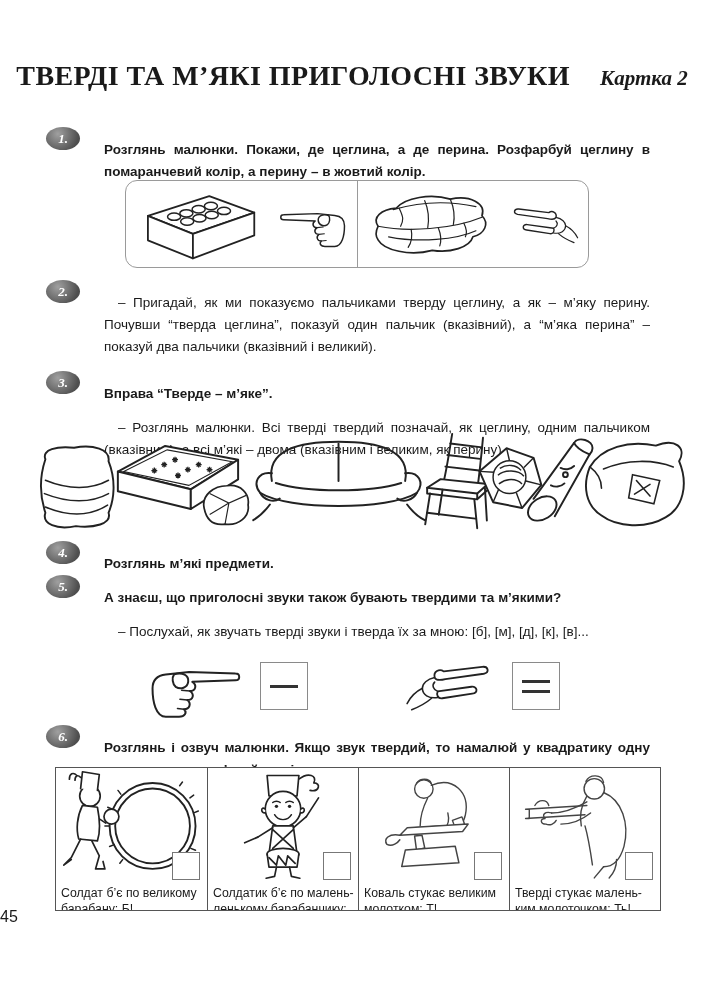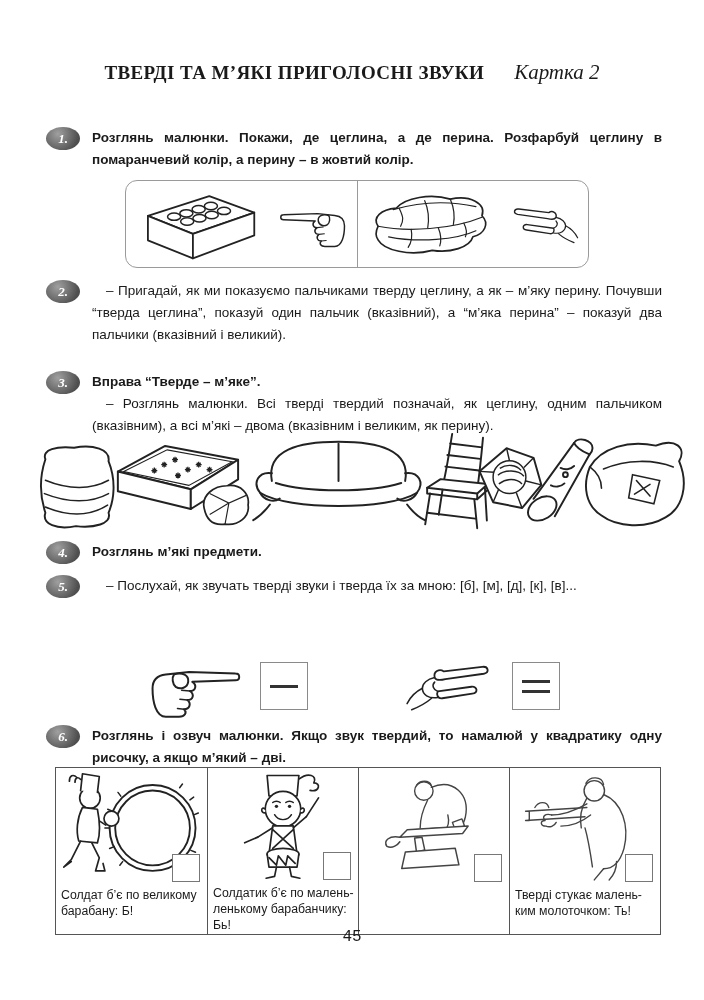--- a/index.html
+++ b/index.html
@@ -2,64 +2,64 @@
 <html><head>
 <meta charset="utf-8">
 <style>
   html,body{margin:0;padding:0;background:#e8e8e8;}
   .sheet{
     position:relative;width:704px;height:1000px;margin:0 auto;background:#ffffff;
     font-family:"Liberation Sans",sans-serif;color:#1a1a1a;overflow:hidden;
   }
   
   .titlebar{position:absolute;top:60px;left:0;right:0;display:flex;justify-content:center;align-items:baseline;gap:30px;}
-  .title{font-family:"Liberation Serif",serif;font-weight:700;font-size:19px;letter-spacing:.4px;margin:0;}
-  .cardlabel{font-family:"Liberation Serif",serif;font-style:italic;font-size:21px;}
+  .title{font-family:"Liberation Serif",serif;font-weight:700;font-size:28px;letter-spacing:.4px;margin:0;}
+  .cardlabel{font-family:"Liberation Serif",serif;font-style:italic;font-size:21px;font-weight:bold;}
   
   .task{position:absolute;left:46px;width:616px;}
   .badge{
     position:absolute;left:0;top:0;width:34px;height:23px;border-radius:50%;
     background:radial-gradient(circle at 35% 30%,#a0a0a0,#4e4e4e 75%);
     color:#fff;display:flex;align-items:center;justify-content:center;
     font-family:"Liberation Serif",serif;font-style:italic;font-weight:700;font-size:13px;
   }
   .task-content{margin-left:46px;font-size:13.5px;line-height:22px;}
   .bold{font-weight:700;}
   .justify{text-align:justify;}
-  .task-content p{margin:0;}
+  .task-content p{margin:12px;}
   .task-body{text-indent:14px;margin-left:-6px;}
   .bullet{margin-left:-6px;text-indent:14px;}
   
   .demo-box{
     position:absolute;top:180px;left:125px;width:462px;height:86px;
     border:1.5px solid #9a9a9a;border-radius:12px;display:flex;
   }
   .demo-half{flex:1;display:flex;align-items:center;justify-content:center;gap:14px;}
   .demo-half + .demo-half{border-left:1px solid #9a9a9a;}
   .mirror{transform:scaleX(-1);}
   .objects-row{position:absolute;top:430px;left:30px;width:660px;height:102px;}
   .objects-row > .obj{position:absolute;}
   
   .marks-row{position:absolute;top:652px;left:0;right:0;display:flex;justify-content:center;align-items:center;gap:96px;}
   .mark-group{display:flex;align-items:center;gap:16px;}
   .dashbox{width:46px;height:46px;border:1.5px solid #8a8a8a;background:#fff;display:flex;flex-direction:column;align-items:center;justify-content:center;gap:7px;}
   .dash{width:28px;height:3px;background:#333;}
   
   .ex-table{
-    position:absolute;top:767px;left:55px;width:606px;height:168px;
+    position:absolute;top:767px;left:55px;width:606px;height:144px;
     display:grid;grid-template-columns:repeat(4,1fr);
     border:1.3px solid #555;box-sizing:border-box;background:#fff;
   }
   .ex-cell{position:relative;display:flex;flex-direction:column;box-sizing:border-box;overflow:hidden;}
   .ex-cell + .ex-cell{border-left:1.3px solid #555;}
   .ex-pic{height:116px;display:flex;align-items:flex-end;justify-content:center;position:relative;}
   .answer-box{position:absolute;right:7px;bottom:2px;width:26px;height:26px;border:1.4px solid #777;background:#fff;}
   .ex-caption{font-size:12.3px;line-height:16px;padding:3px 4px 2px 5px;}
   
-  .pagenum{position:absolute;top:928px;left:0;right:0;text-align:center;font-family:Liberation Mono, monospace;font-size:16px;}
+  .pagenum{position:absolute;top:908px;left:0;right:0;text-align:left;font-family:Liberation Sans, sans-serif;font-size:16px;}
   svg{display:block;}
 </style>
 </head>
 <body>
 
 <div class="sheet">
 
   <div class="titlebar">
     <h1 class="title">ТВЕРДІ ТА М’ЯКІ ПРИГОЛОСНІ ЗВУКИ</h1>
     <span class="cardlabel">Картка 2</span>
@@ -223,20 +223,21 @@
     <div class="task-content">
       <p class="bold">Розглянь м’які предмети.</p>
     </div>
   </section>
 
   <section class="task" style="top:575px">
     <div class="badge">
         <span>5.</span>
       </div>
     <div class="task-content">
+      <p class="bold">А знаєш, що приголосні звуки також бувають твердими та м’якими?</p>
       <p class="bullet">– Послухай, як звучать тверді звуки і тверда їх за мною: [б], [м], [д], [к], [в]...</p>
     </div>
   </section>
 
   <div class="marks-row">
     <div class="mark-group">
       <svg width="100" height="68" viewBox="0 0 120 82">
         <g fill="#fff" stroke="#222" stroke-width="2.4" stroke-linecap="round" stroke-linejoin="round">
           <path d="M10,44 C10,34 16,28 26,27 L54,24 L110,26 C116,26 116,34 110,34 L58,36 C64,40 62,47 55,47 C61,51 59,58 52,58 C57,62 55,69 48,69 C52,73 49,78 42,78 L26,78 C14,78 10,60 10,44 Z"></path>
           <path d="M36,27 C46,24 54,28 53,36 C52,43 44,46 38,42 C34,39 33,31 36,27 Z"></path>
@@ -345,20 +346,21 @@
           </g>
           <g fill="#fff" stroke="#444" stroke-width="1.6" stroke-linecap="round" stroke-linejoin="round">
             <path d="M28,72 L96,68 L102,60 L36,64 Z"></path>
             <path d="M28,72 C16,70 10,76 14,82 C20,85 26,80 28,77"></path>
             <path d="M52,72 L55,86 L46,88 L44,73 Z"></path>
             <path d="M34,88 L88,84 L92,102 L30,106 Z"></path>
           </g>
         </svg>
         <span class="answer-box"></span>
       </div>
+      <div class="ex-caption">Коваль стукає великим молотком: Т!</div>
     </div>
 
     <div class="ex-cell">
       <div class="ex-pic">
         <svg width="130" height="114" viewBox="0 0 140 122">
           <g fill="none" stroke="#444" stroke-width="1.5" stroke-linecap="round" stroke-linejoin="round">
             <circle cx="80" cy="22" r="11"></circle>
             <path d="M71,14 C75,6 88,6 90,15"></path>
             <path d="M90,26 C110,34 118,60 112,84 C108,98 100,106 90,106"></path>
             <path d="M72,30 C66,40 64,52 66,62"></path>

